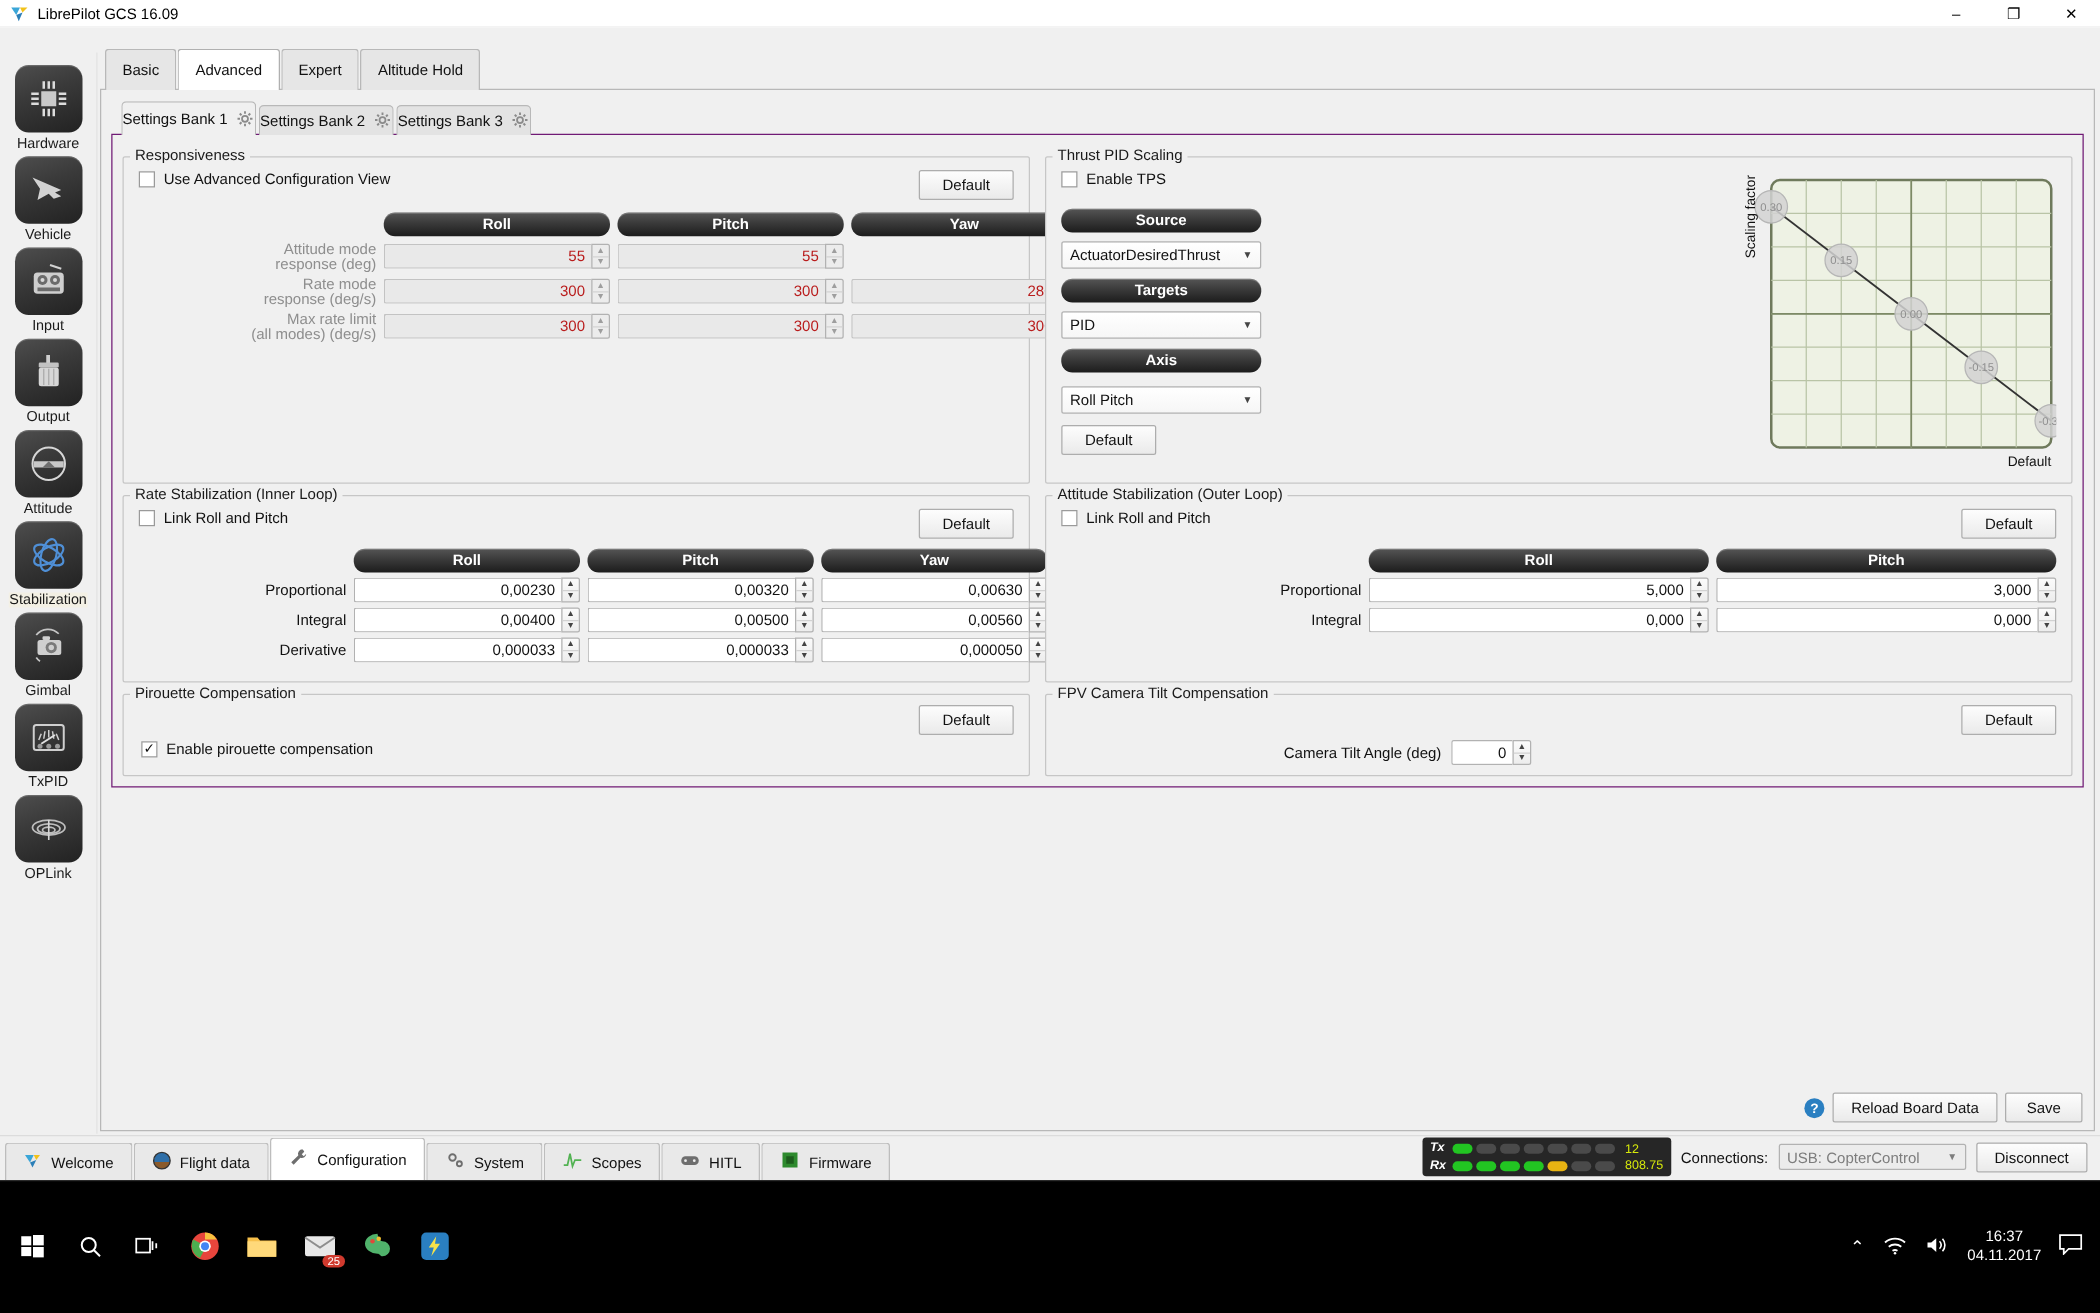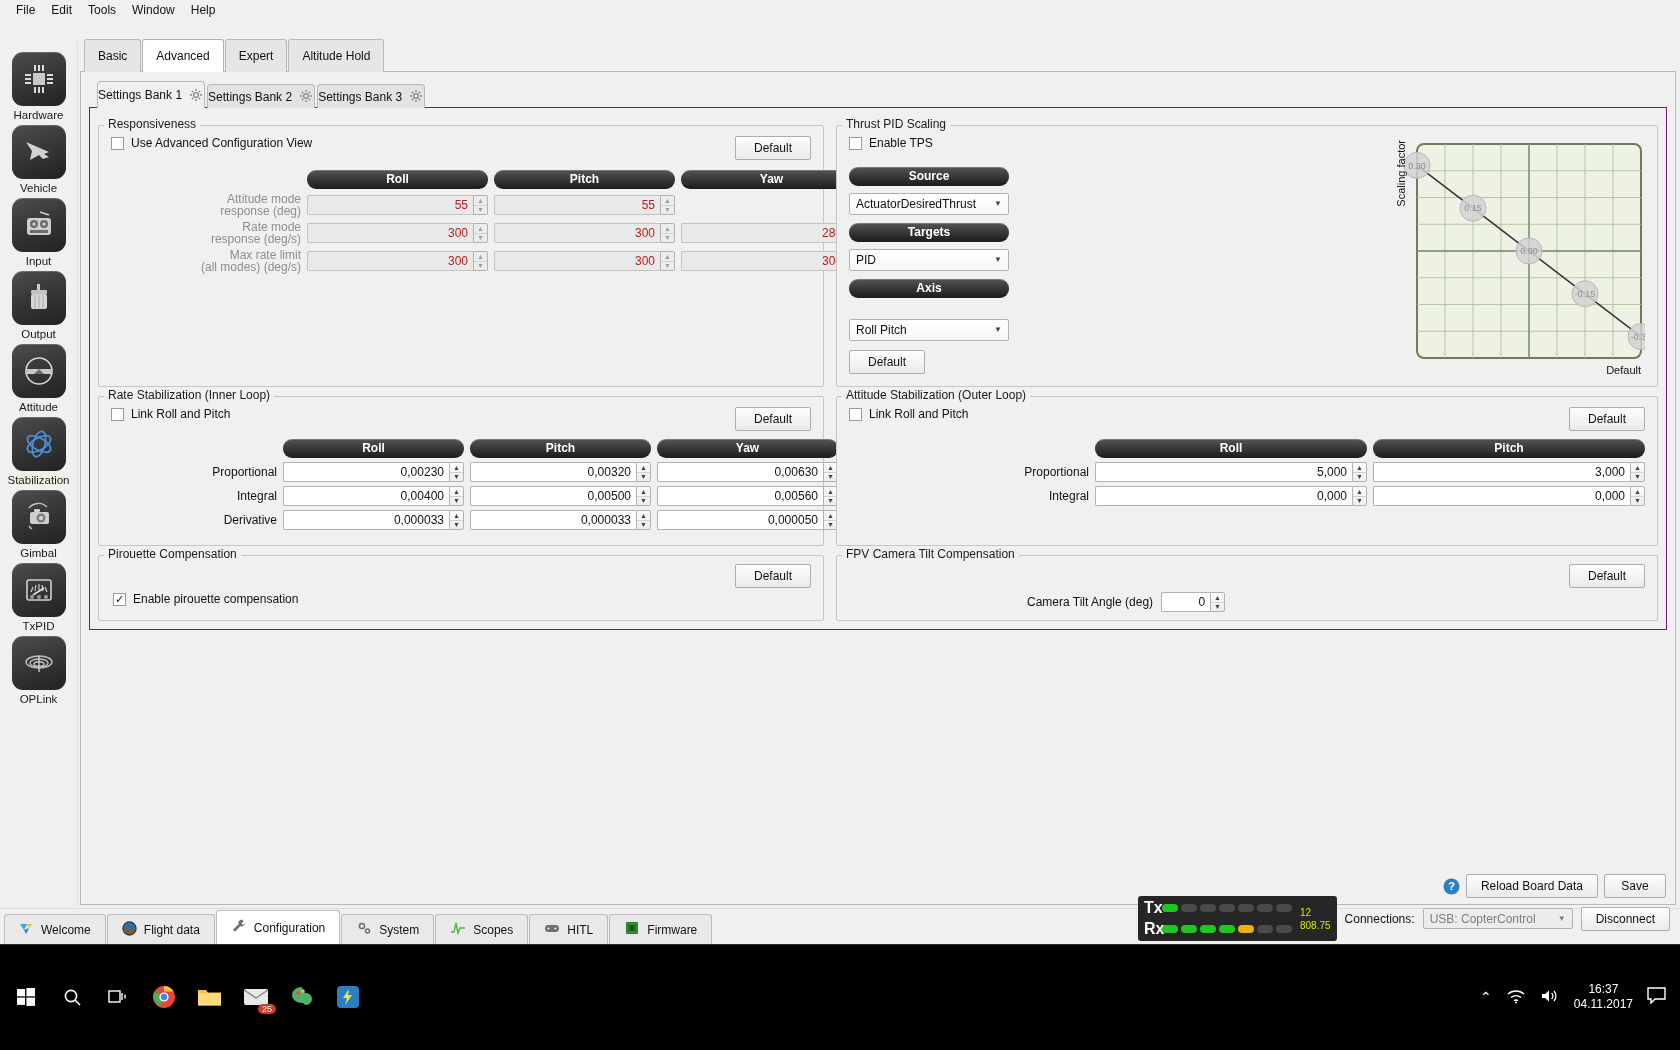--- a/index.html
+++ b/index.html
@@ -177,21 +177,21 @@
     border: 1px solid #bdbdbd; border-bottom: none; border-radius: 3px 3px 0 0; margin-right: 1px;
   }
   .modetab.active { background: #fff; height: 34px; }
   .modebar .right { margin-left: auto; display: flex; align-items: center; gap: 8px; padding: 0 10px 3px 0; }
 
   .telemetry {
     background: #262626; border-radius: 3px; padding: 3px 6px; display: flex; gap: 8px; align-items: center;
   }
   .tl-rows { display: flex; flex-direction: column; gap: 3px; }
   .tl-row { display: flex; align-items: center; gap: 3px; }
-  .tl-row .tag { color: #fff; font-size: 16px; font-weight: bold; width: 15px; }
+  .tl-row .tag { color: #fff; font-size: 10px; font-weight: bold; width: 15px; font-style: italic; }
   .led { width: 16px; height: 8px; border-radius: 4px; background: #4a4a4a; }
   .tl-nums { display: flex; flex-direction: column; gap: 2px; color: #d6e90a; font-size: 10px; align-items: flex-start; }
 
   .connsel {
     height: 21px; min-width: 150px; border: 1px solid #b2b2b2; background: #ececec;
     display: flex; align-items: center; padding: 0 6px; font-size: 12px; color: #7d7d7d; border-radius: 2px;
   }
 
   
   .taskbar {
@@ -202,28 +202,36 @@
   .tb-btn { width: 44px; height: 42px; display: flex; align-items: center; justify-content: center; }
   .tb-right { margin-left: auto; display: flex; align-items: center; gap: 14px; padding-right: 14px; color: #fff; }
   .clock { font-size: 12px; line-height: 15px; text-align: center; color: #fff; }
   .sep-line { position: absolute; left: 0; top: 0; width: 1680px; height: 1px; background: #2b2b2b; }
 </style>
 </head>
 <body>
 
 <div id="app">
 
-
-  <div class="menubar">
-    <div class="mi">File</div>
-    <div class="mi">Edit</div>
-    <div class="mi">Tools</div>
-    <div class="mi">Window</div>
-    <div class="mi">Help</div>
+  <div class="titlebar">
+    <div class="app-icon">
+      <svg width="16" height="16" viewBox="0 0 16 16">
+        <polygon points="1,3 8,3 5,9" fill="#3aa6d8"></polygon>
+        <polygon points="8,3 14,3 10,7" fill="#f2c21a"></polygon>
+        <polygon points="5,9 10,7 7,14" fill="#2b7fb8"></polygon>
+      </svg>
+    </div>
+    <div class="title-text">LibrePilot GCS 16.09</div>
+    <div class="wincontrols">
+      <div>–</div>
+      <div>❐</div>
+      <div class="close-btn">✕</div>
+    </div>
   </div>
+
 
   <div class="workarea">
 
     <div class="sidebar">
 
       <div class="side-item">
         <div class="side-icon">
           <svg width="34" height="34" viewBox="0 0 34 34">
             <rect x="11" y="11" width="12" height="12" fill="#c9c9c9"></rect>
             <g fill="#dcdcdc">
@@ -546,21 +554,21 @@
                   <div class="combo" style="margin-top:7px;">
                     <span class="cv">ActuatorDesiredThrust</span>
                     <span class="arw">▼</span>
                   </div>
                   <div class="hdr-btn" style="margin-top:8px;">Targets</div>
                   <div class="combo" style="margin-top:7px;">
                     <span class="cv">PID</span>
                     <span class="arw">▼</span>
                   </div>
                   <div class="hdr-btn" style="margin-top:8px;">Axis</div>
-                  <div class="combo" style="margin-top:21px;align-items:center;">
+                  <div class="combo" style="margin-top:11px;align-items:center;">
                     <span class="cv">Roll Pitch</span>
                     <span class="arw">▼</span>
                   </div>
                   <div class="btn" style="margin-top:9px;width:76px;">Default</div>
                 </div>
 
                 <div class="tps-wrap" style="margin-left:auto;">
                   <div class="ylab">Scaling factor</div>
                   <svg id="tps-svg" width="250" height="240" viewBox="0 0 250 240">
                       <rect x="22" y="8" width="224" height="214" rx="7" ry="7" fill="#eef2e4" stroke="#6f7a5c" stroke-width="2"></rect>

